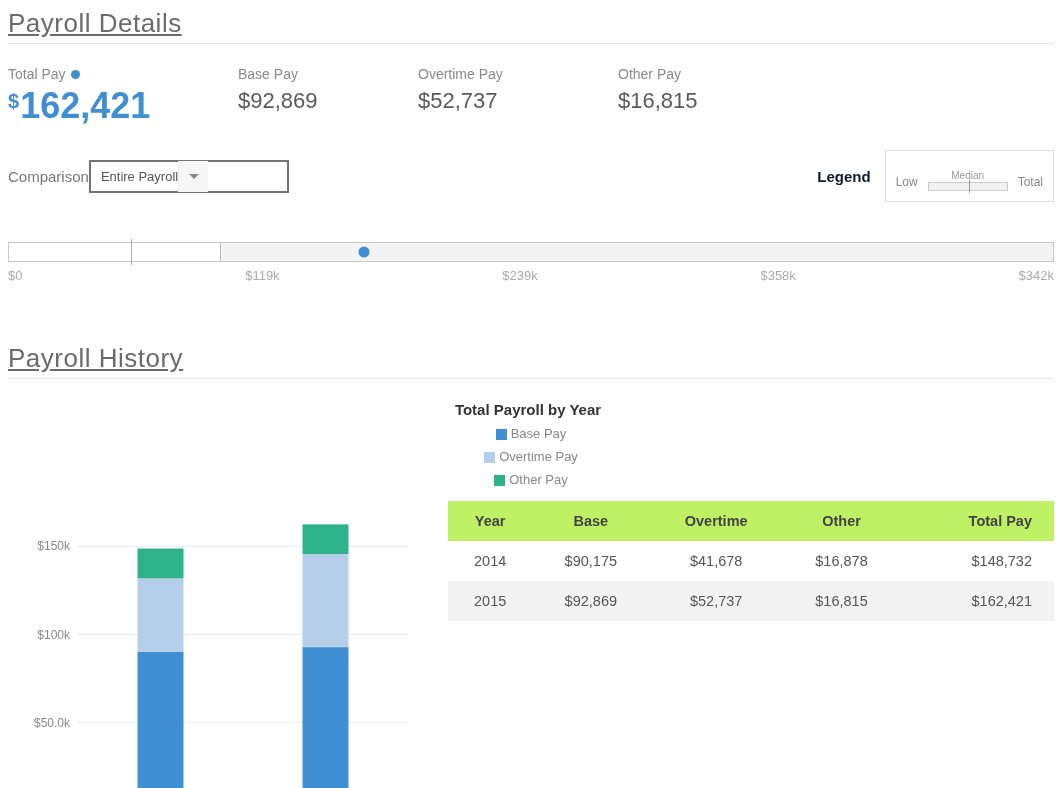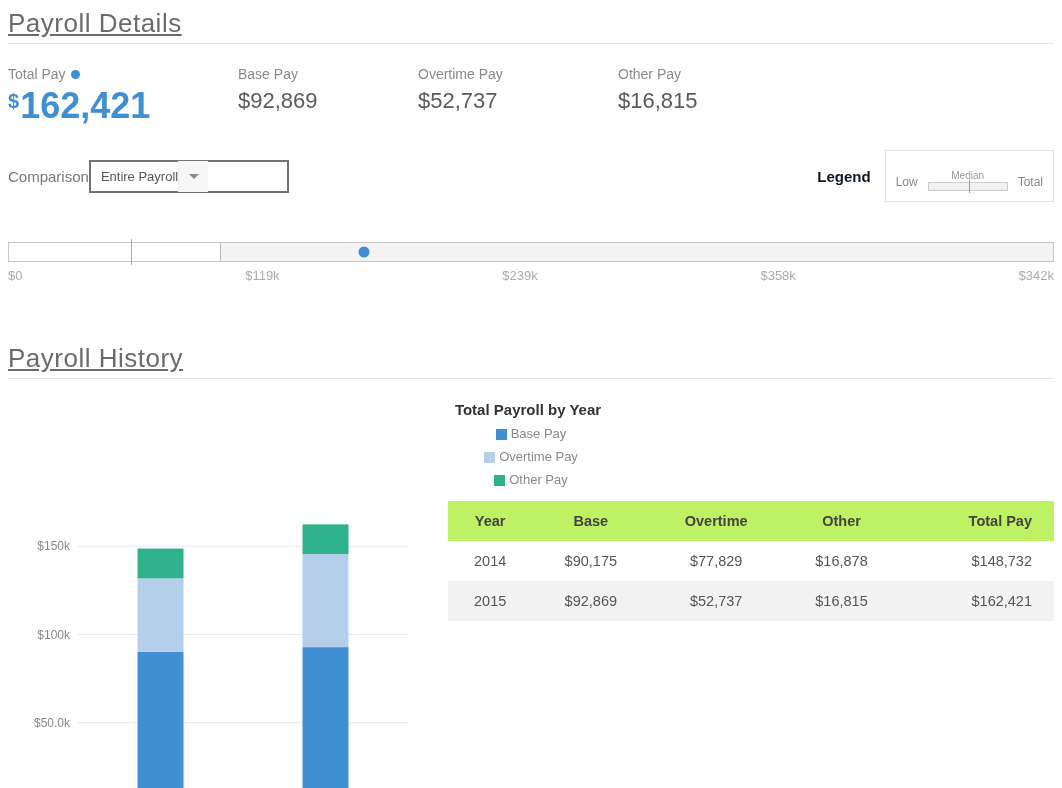--- a/index.html
+++ b/index.html
@@ -288,21 +288,21 @@
           <th>Base</th>
           <th>Overtime</th>
           <th>Other</th>
           <th>Total Pay</th>
         </tr>
       </thead>
       <tbody id="tbody">
           <tr>
             <td>2014</td>
             <td>$90,175</td>
-            <td>$77,829</td>
+            <td>$41,678</td>
             <td>$16,878</td>
             <td>$148,732</td>
           </tr>
           <tr class="alt">
             <td>2015</td>
             <td>$92,869</td>
             <td>$52,737</td>
             <td>$16,815</td>
             <td>$162,421</td>
           </tr>

